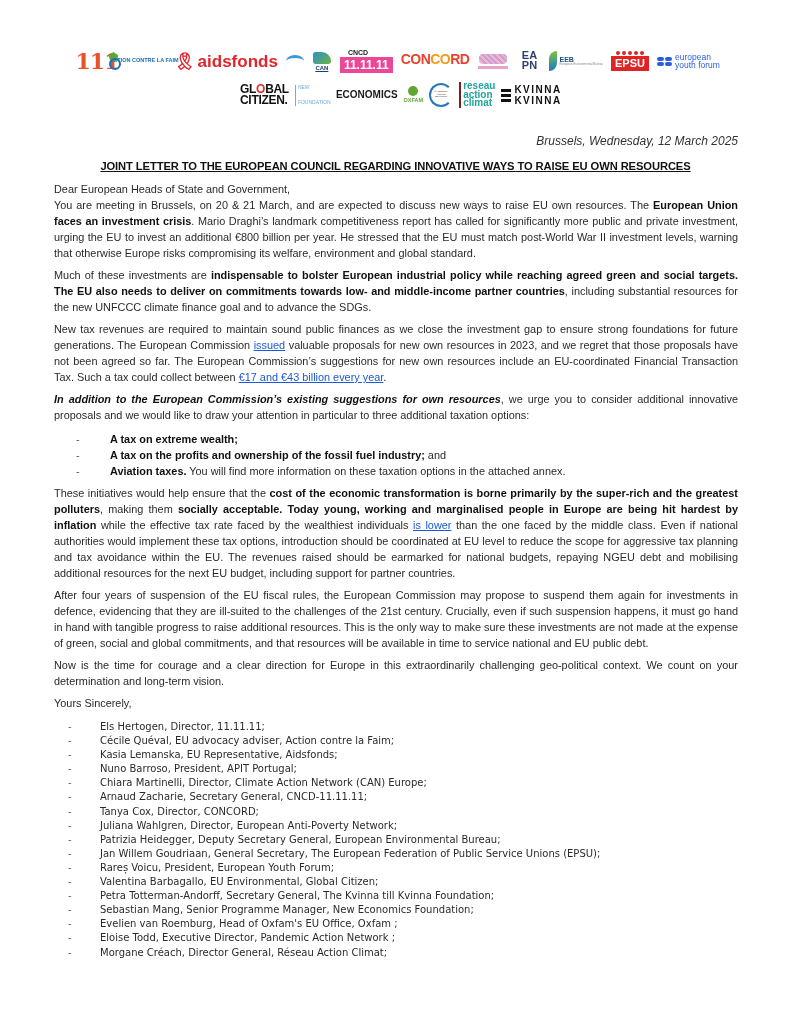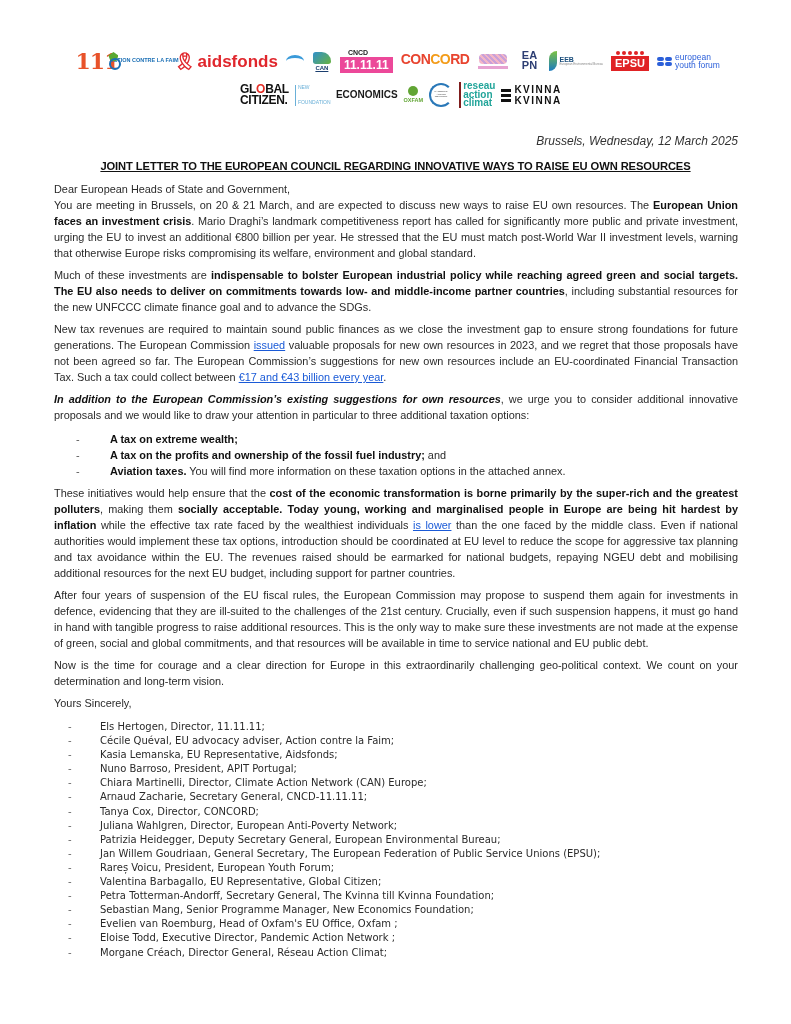--- a/index.html
+++ b/index.html
@@ -212,21 +212,21 @@
       <li>Cécile Quéval, EU advocacy adviser, Action contre la Faim;</li>
       <li>Kasia Lemanska, EU Representative, Aidsfonds;</li>
       <li>Nuno Barroso, President, APIT Portugal;</li>
       <li>Chiara Martinelli, Director, Climate Action Network (CAN) Europe;</li>
       <li>Arnaud Zacharie, Secretary General, CNCD-11.11.11;</li>
       <li>Tanya Cox, Director, CONCORD;</li>
       <li>Juliana Wahlgren, Director, European Anti-Poverty Network;</li>
       <li>Patrizia Heidegger, Deputy Secretary General, European Environmental Bureau;</li>
       <li>Jan Willem Goudriaan, General Secretary, The European Federation of Public Service Unions (EPSU);</li>
       <li>Rareș Voicu, President, European Youth Forum;</li>
-      <li>Valentina Barbagallo, EU Representative, Global Citizen;</li>
+      <li>Valentina Barbagallo, EU Environmental, Global Citizen;</li>
       <li>Petra Totterman-Andorff, Secretary General, The Kvinna till Kvinna Foundation;</li>
       <li>Sebastian Mang, Senior Programme Manager, New Economics Foundation;</li>
       <li>Evelien van Roemburg, Head of Oxfam's EU Office, Oxfam ;</li>
       <li>Eloise Todd, Executive Director, Pandemic Action Network ;</li>
       <li>Morgane Créach, Director General, Réseau Action Climat;</li>
     </ul>
   </div>
 </div>
 
 </body></html>

